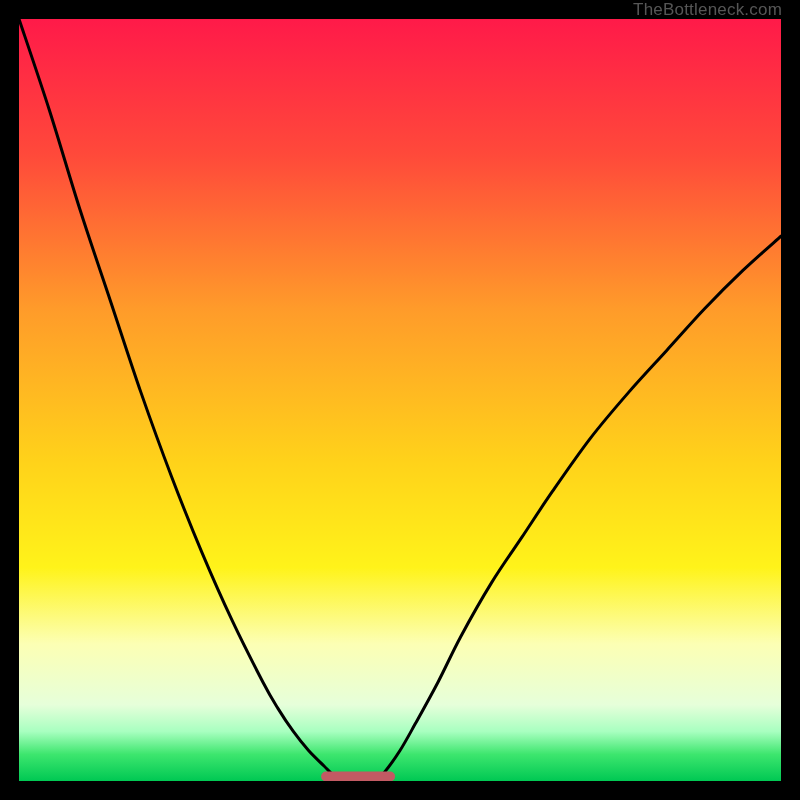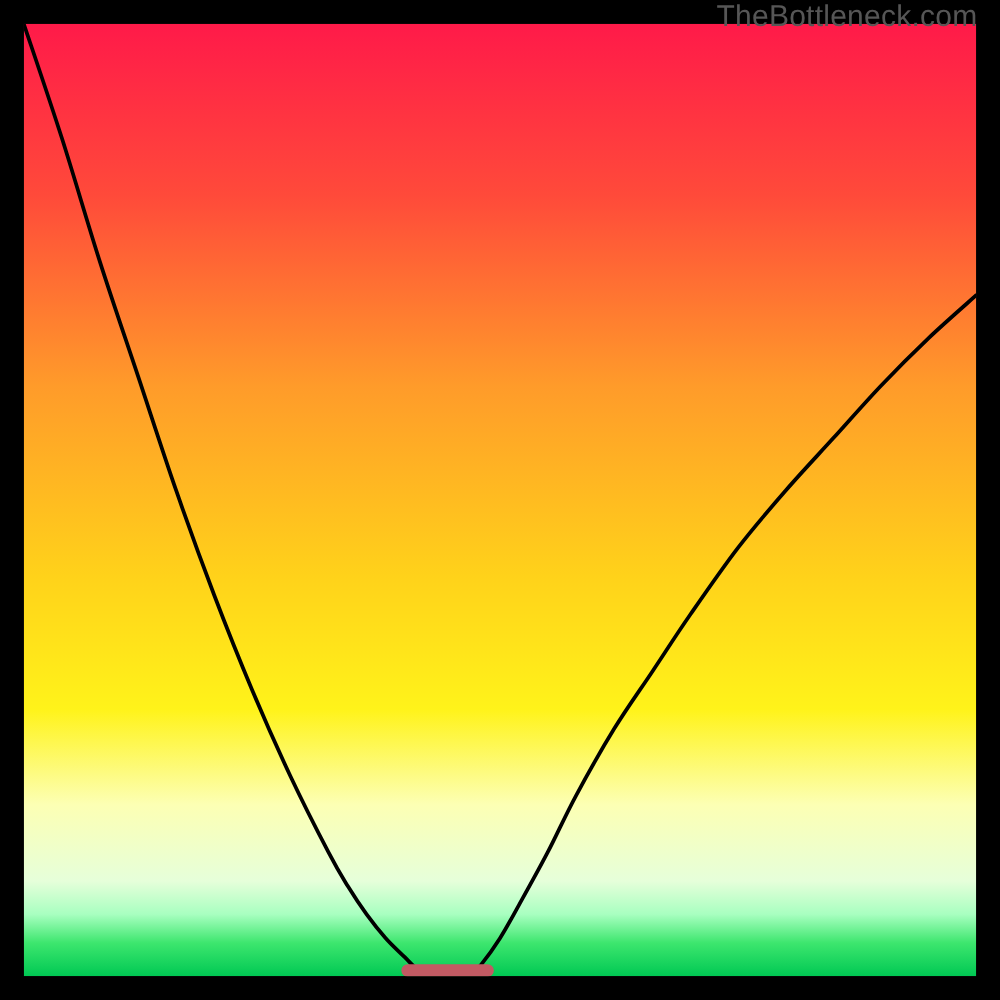--- a/index.html
+++ b/index.html
@@ -23,21 +23,21 @@
     position: absolute;
     left: 0;
     top: 0;
     width: 762px;
     height: 762px;
   }
   .watermark {
     position: absolute;
     top: 0;
     right: 18px;
-    font-size: 24px;
+    font-size: 17px;
     font-weight: 500;
     color: #565656;
     letter-spacing: 0.2px;
     font-family: Arial, Helvetica, sans-serif;
   }
 </style>
 </head>
 <body>
 
 <div class="frame">

